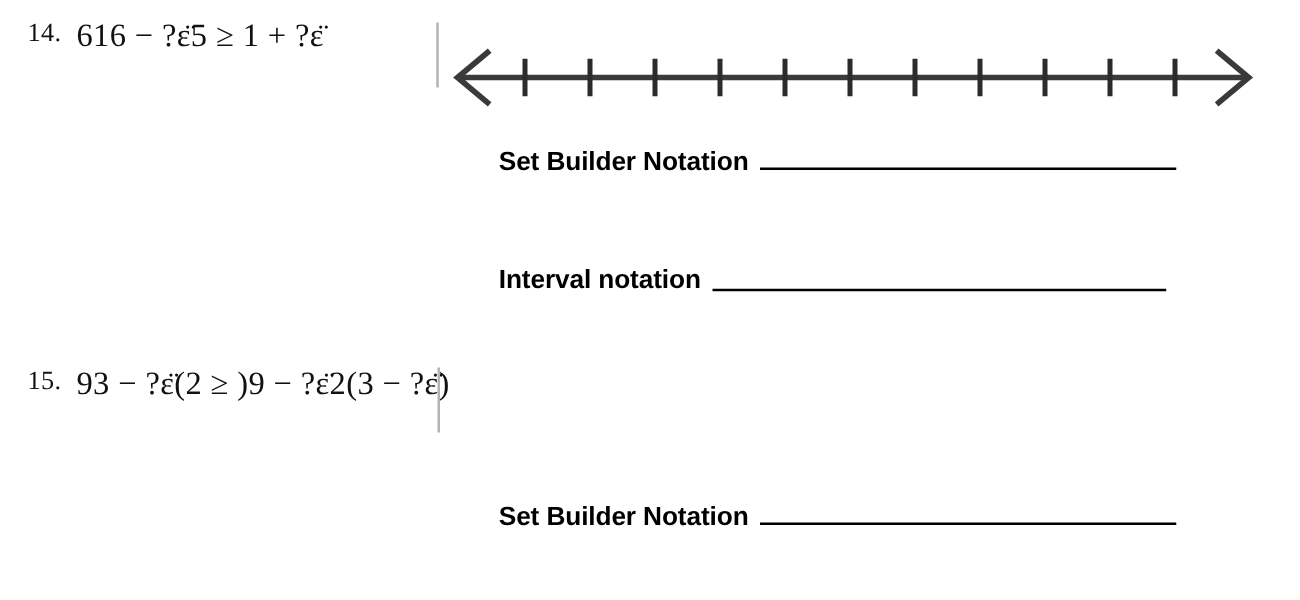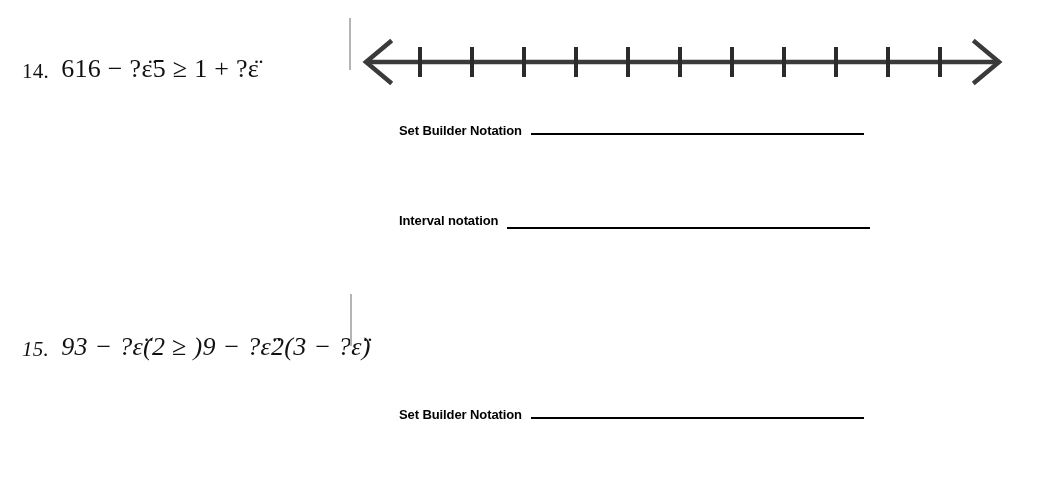--- a/index.html
+++ b/index.html
@@ -22,29 +22,29 @@
   }
 
   
   .problem-row {
     position: absolute;
     left: 0;
     width: 1040px;
     height: 70px;
   }
   #problem-14 { top: 14px; }
-  #problem-15 { top: 292px; font-style: italic; }
+  #problem-15 { top: 292px; }
 
   .problem-statement {
     position: absolute;
     left: 22px;
     top: 0;
     height: 70px;
     display: flex;
-    align-items: flex-end;
+    align-items: flex-start;
     white-space: nowrap;
     font-family: "Liberation Serif", serif;
     font-size: 22px;
     color: #111111;
     letter-spacing: 0.3px;
   }
   .problem-number {
     font-family: "Liberation Serif", serif;
     font-size: 21px;
     font-weight: 400;
@@ -82,21 +82,21 @@
     display: flex;
     align-items: baseline;
     white-space: nowrap;
   }
   #notation-set-14      { top: 118px; }
   #notation-interval-14 { top: 212px; align-items: center; }
   #notation-set-15      { top: 402px; }
 
   .notation-label {
     font-family: "Liberation Sans", sans-serif;
-    font-size: 13px;
+    font-size: 21px;
     font-weight: 600;
     color: #000000;
     letter-spacing: -0.1px;
   }
   .notation-blank {
     display: inline-block;
     margin-left: 9px;
     border-bottom: 2.4px solid #000000;
     height: 15px;
   }

